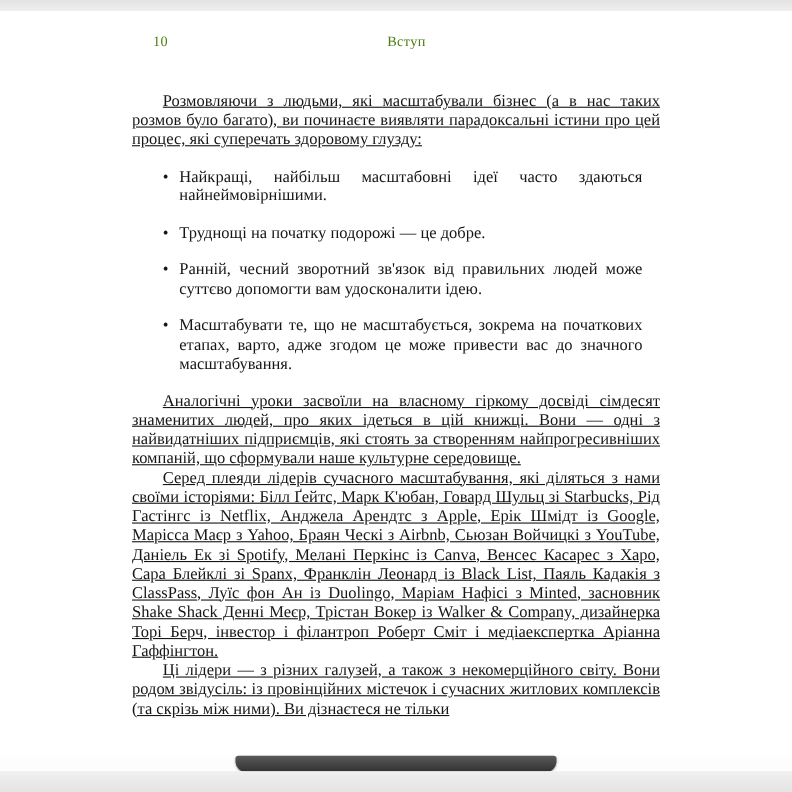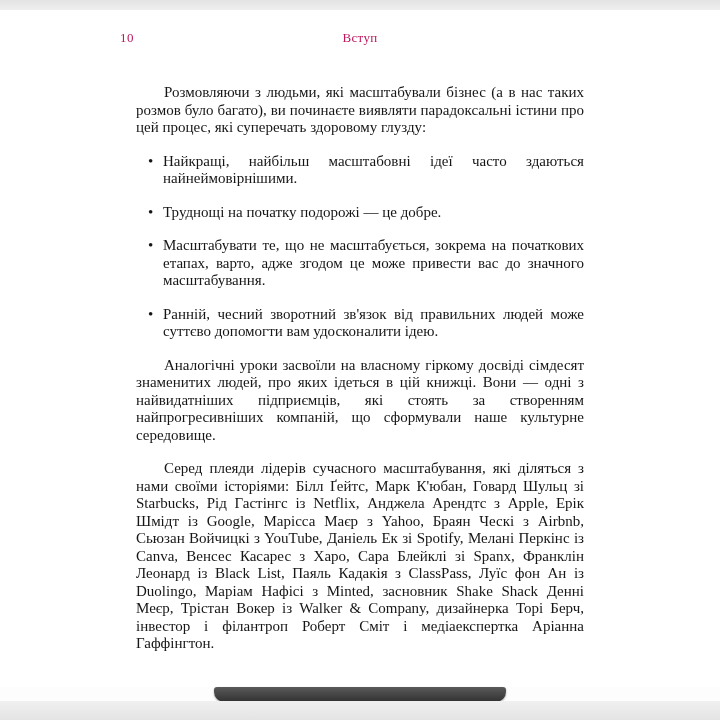--- a/index.html
+++ b/index.html
@@ -36,41 +36,43 @@
   }
   .page-inner {
     padding: 20px 120px 0 120px;
     color: #161616;
   }
   .page-header {
     position: relative;
     height: 18px;
     margin-bottom: 36px;
     font-size: 13px;
-    color: #be185d;
+    color: #4d7c0f;
+    margin-left: 19px;
   }
   .page-number {
     position: absolute;
     left: 0; top: 0;
     letter-spacing: 0.5px;
   }
   .running-head {
     display: block;
     text-align: center;
     letter-spacing: 0.3px;
   }
   .body-text {
     font-size: 15px;
     line-height: 17.5px;
     text-align: justify;
     text-justify: inter-word;
   }
   .para {
-    margin: 16px;
+    margin: 0;
     text-indent: 28px;
+    text-decoration: underline;
   }
   .bullet-list {
     list-style: none;
     margin: 10px 0 11px 0;
     padding: 0 0 0 12px;
   }
   .bullet-list li {
     position: relative;
     padding-left: 15px;
     margin: 16px;
@@ -107,26 +109,27 @@
         <span class="page-number">10</span>
         <span class="running-head">Вступ</span>
       </div>
 
       <div class="body-text">
         <p class="para">Розмовляючи з людьми, які масштабували бізнес (а в нас таких розмов було багато), ви починаєте виявляти парадоксальні істини про цей процес, які суперечать здоровому глузду:</p>
 
         <ul class="bullet-list">
           <li>Найкращі, найбільш масштабовні ідеї часто здаються найнеймовірнішими.</li>
           <li>Труднощі на початку подорожі — це добре.</li>
+          <li>Ранній, чесний зворотний зв'язок від правильних людей може суттєво допомогти вам удосконалити ідею.</li>
           <li>Масштабувати те, що не масштабується, зокрема на початкових етапах, варто, адже згодом це може привести вас до значного масштабування.</li>
-          <li>Ранній, чесний зворотний зв'язок від правильних людей може суттєво допомогти вам удосконалити ідею.</li>
         </ul>
 
         <p class="para">Аналогічні уроки засвоїли на власному гіркому досвіді сімдесят знаменитих людей, про яких ідеться в цій книжці. Вони — одні з найвидатніших підприємців, які стоять за створенням найпрогресивніших компаній, що сформували наше культурне середовище.</p>
         <p class="para">Серед плеяди лідерів сучасного масштабування, які діляться з нами своїми історіями: Білл Ґейтс, Марк К'юбан, Говард Шульц зі Starbucks, Рід Гастінгс із Netflix, Анджела Арендтс з Apple, Ерік Шмідт із Google, Марісса Маєр з Yahoo, Браян Ческі з Airbnb, Сьюзан Войчицкі з YouTube, Даніель Ек зі Spotify, Мелані Перкінс із Canva, Венсес Касарес з Xapo, Сара Блейклі зі Spanx, Франклін Леонард із Black List, Паяль Кадакія з ClassPass, Луїс фон Ан із Duolingo, Маріам Нафісі з Minted, засновник Shake Shack Денні Меєр, Трістан Вокер із Walker &amp; Company, дизайнерка Торі Берч, інвестор і філантроп Роберт Сміт і медіаекспертка Аріанна Гаффінгтон.</p>
+        <p class="para">Ці лідери — з різних галузей, а також з некомерційного світу. Вони родом звідусіль: із провінційних містечок і сучасних житлових комплексів (та скрізь між ними). Ви дізнаєтеся не тільки</p>
       </div>
 
     </div>
   </div>
 
   <div class="book-bottom-edge"></div>
 
   <div class="photo-edge-bottom"></div>
 
 </div>

